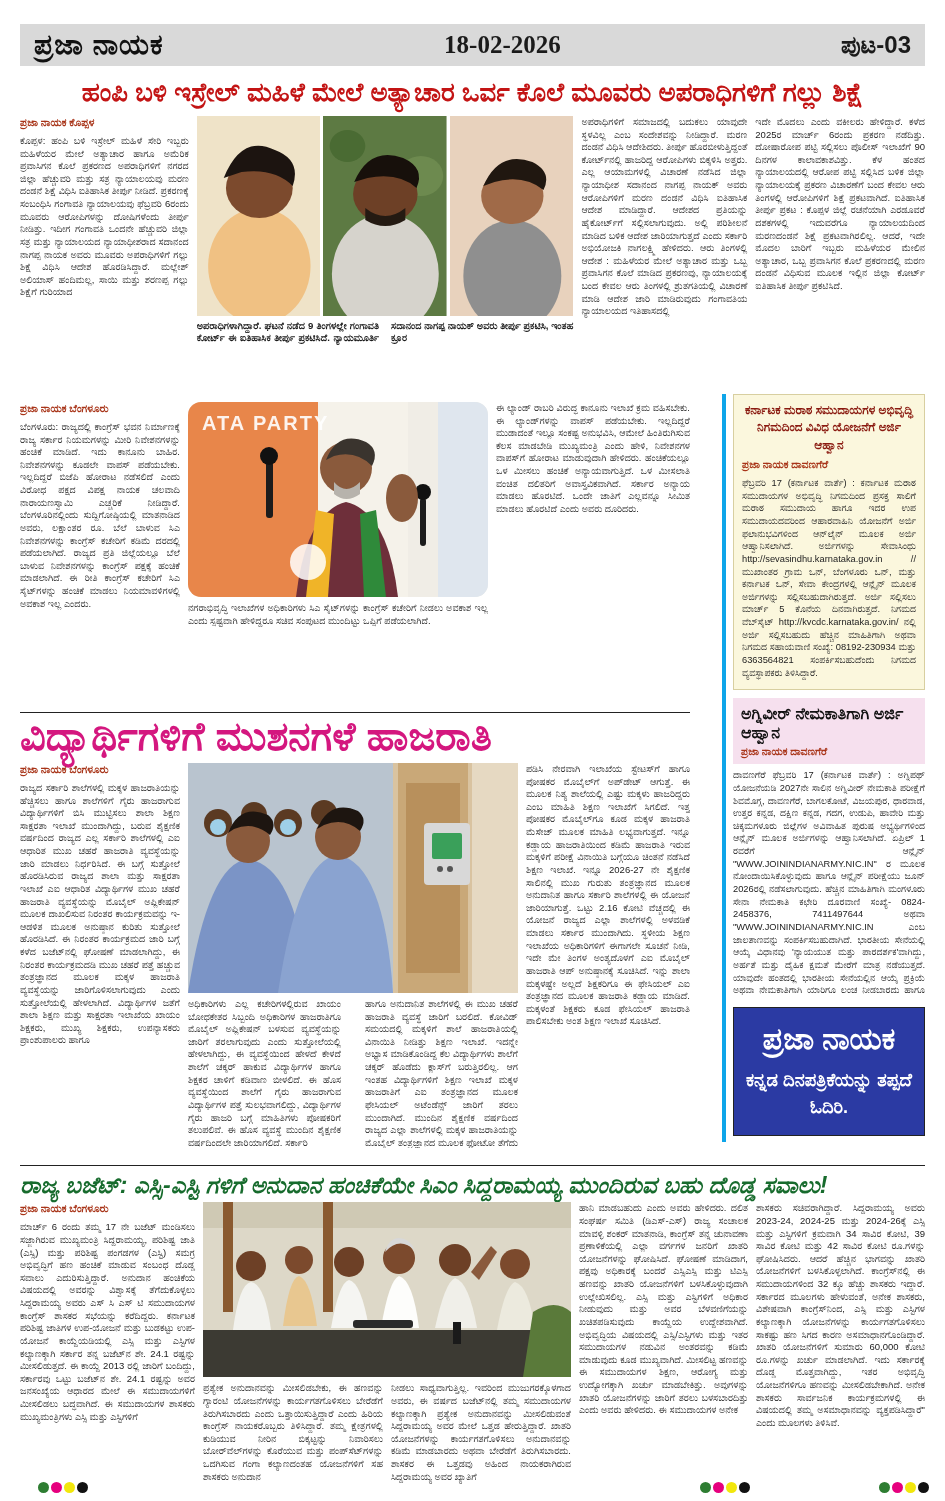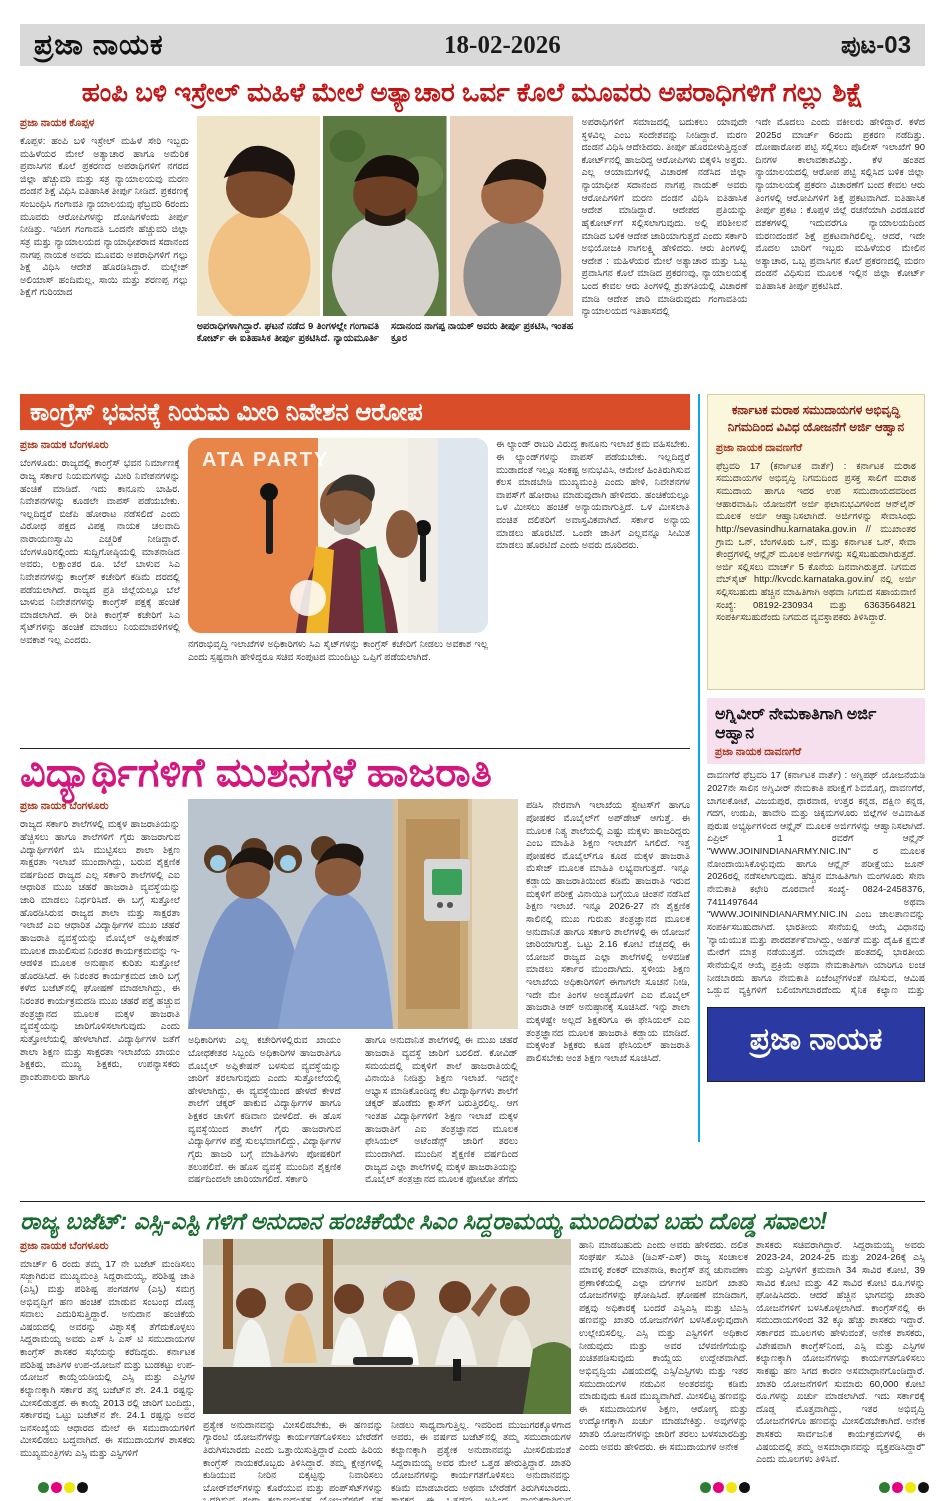--- a/index.html
+++ b/index.html
@@ -18,40 +18,40 @@
   .caption{font-size:9.6px;font-weight:bold;line-height:1.3;margin-top:4px;column-count:2;column-gap:12px;text-align:justify;}
   
   .a1{display:flex;gap:8px;margin:8px 20px 0;height:268px;overflow:hidden;}
   .a1 .c1{width:181px;} .a1 .c3{width:178px;} .a1 .c4{width:182px;}
   .photowrap{width:404px;}
   .photostrip{display:flex;gap:3px;}
   .photostrip .ph{flex:1;height:200px;overflow:hidden;}
   
   .main-rail{display:flex;gap:8px;margin:10px 20px 0;}
   .main{width:670px;}
-  .rail{width:227px;box-sizing:border-box;border-left:2px solid #0ea5e9;padding-left:7px;height:748px;overflow:hidden;}
+  .rail{width:227px;box-sizing:border-box;border-left:4px solid #0ea5e9;padding-left:7px;height:748px;overflow:hidden;margin-left:24px;}
   .bar2{background:#d94e28;color:#fff;font-size:24px;font-weight:bold;padding:5px 10px;line-height:1.1;}
   .a2body{display:flex;gap:8px;margin-top:8px;height:302px;overflow:hidden;}
   .a2body .c1{width:160px;} .a2body .c3{width:194px;}
   .a2center{width:300px;}
   .bigphoto{position:relative;overflow:hidden;}
   .phototext{position:absolute;top:10px;left:14px;color:#fff;font-weight:bold;font-size:20px;letter-spacing:2px;opacity:.9;}
   .twocol{display:flex;gap:24px;margin-top:5px;height:96px;overflow:hidden;}
   .twocol .col{flex:1;}
   .sep{border:none;border-top:1.5px solid #222;margin:8px 0 2px;}
   .headline3{color:#d4177f;font-size:40px;font-weight:bold;margin:2px 0 6px;line-height:1.05;}
   .a3body{display:flex;gap:8px;height:392px;overflow:hidden;}
   .a3body .c1{width:160px;} .a3body .c3{width:164px;}
   .a3center{width:330px;}
   
   .box-yellow{background:#fbf7dd;border:1px solid #d8cfa0;padding:7px 8px;height:296px;box-sizing:border-box;overflow:hidden;}
   .box-yellow h3{color:#8a1a10;font-size:12px;text-align:center;margin:0 0 4px;font-weight:bold;line-height:1.45;}
   .rail-body{font-size:9.3px;line-height:1.36;text-align:justify;margin-top:4px;color:#222;}
   .box-pink{background:#f6e0ee;padding:6px 8px;margin-top:8px;}
-  .box-pink h3{font-size:16px;font-weight:bold;margin:0 0 3px;line-height:1.2;color:#111;font-family:Liberation Serif, serif;}
+  .box-pink h3{font-size:16px;font-weight:bold;margin:0 0 3px;line-height:1.2;color:#111;}
   .agni-body{height:228px;overflow:hidden;margin-top:5px;}
   .promo{background:#2b3aa3;color:#fff;text-align:center;padding:14px 8px;margin-top:10px;border:1px solid #222;}
   .promo-title{font-size:30px;font-weight:bold;margin-bottom:10px;}
   .promo-sub{font-size:18px;font-weight:bold;line-height:1.5;}
   
   .rule{border-top:1.5px solid #222;margin:10px 20px 0;}
   .headline4{color:#176b2d;font-size:23px;font-weight:bold;margin:6px 20px 2px;line-height:1.15;font-style:italic;}
   .a4{display:flex;gap:8px;margin:4px 20px 0;height:330px;overflow:hidden;}
   .a4 .c1{width:175px;} .a4 .c4{width:169px;} .a4 .c5{width:169px;}
   .a4center{width:368px;}
@@ -113,21 +113,20 @@
       </div>
       <div class="caption">ಅಪರಾಧಿಗಳಾಗಿದ್ದಾರೆ. ಘಟನೆ ನಡೆದ 9 ತಿಂಗಳಲ್ಲೇ ಗಂಗಾವತಿ ಕೋರ್ಟ್ ಈ ಐತಿಹಾಸಿಕ ತೀರ್ಪು ಪ್ರಕಟಿಸಿದೆ. ನ್ಯಾಯಮೂರ್ತಿ ಸದಾನಂದ ನಾಗಪ್ಪ ನಾಯಕ್ ಅವರು ತೀರ್ಪು ಪ್ರಕಟಿಸಿ, ಇಂತಹ ಕ್ರೂರ</div>
     </div>
     <div class="c3 col">ಅಪರಾಧಿಗಳಿಗೆ ಸಮಾಜದಲ್ಲಿ ಬದುಕಲು ಯಾವುದೇ ಸ್ಥಳವಿಲ್ಲ ಎಂಬ ಸಂದೇಶವನ್ನು ನೀಡಿದ್ದಾರೆ. ಮರಣ ದಂಡನೆ ವಿಧಿಸಿ ಆದೇಶಿದರು. ತೀರ್ಪು ಹೊರಬೀಳುತ್ತಿದ್ದಂತೆ ಕೋರ್ಟ್‌ನಲ್ಲಿ ಹಾಜರಿದ್ದ ಆರೋಪಿಗಳು ಬಿಕ್ಕಳಿಸಿ ಅತ್ತರು. ಎಲ್ಲ ಆಯಾಮಗಳಲ್ಲಿ ವಿಚಾರಣೆ ನಡೆಸಿದ ಜಿಲ್ಲಾ ನ್ಯಾಯಾಧೀಶ ಸದಾನಂದ ನಾಗಪ್ಪ ನಾಯಕ್ ಅವರು ಆರೋಪಿಗಳಿಗೆ ಮರಣ ದಂಡನೆ ವಿಧಿಸಿ ಐತಿಹಾಸಿಕ ಆದೇಶ ಮಾಡಿದ್ದಾರೆ. ಆದೇಶದ ಪ್ರತಿಯನ್ನು ಹೈಕೋರ್ಟ್‌ಗೆ ಸಲ್ಲಿಸಲಾಗುವುದು. ಅಲ್ಲಿ ಪರಿಶೀಲನೆ ಮಾಡಿದ ಬಳಿಕ ಆದೇಶ ಜಾರಿಯಾಗುತ್ತದೆ ಎಂದು ಸರ್ಕಾರಿ ಅಭಿಯೋಜಕಿ ನಾಗಲಕ್ಷ್ಮಿ ಹೇಳಿದರು. ಆರು ತಿಂಗಳಲ್ಲಿ ಆದೇಶ : ಮಹಿಳೆಯರ ಮೇಲೆ ಅತ್ಯಾಚಾರ ಮತ್ತು ಒಬ್ಬ ಪ್ರವಾಸಿಗನ ಕೊಲೆ ಮಾಡಿದ ಪ್ರಕರಣವು, ನ್ಯಾಯಾಲಯಕ್ಕೆ ಬಂದ ಕೇವಲ ಆರು ತಿಂಗಳಲ್ಲಿ ಶ್ರುತಗತಿಯಲ್ಲಿ ವಿಚಾರಣೆ ಮಾಡಿ ಆದೇಶ ಜಾರಿ ಮಾಡಿರುವುದು ಗಂಗಾವತಿಯ ನ್ಯಾಯಾಲಯದ ಇತಿಹಾಸದಲ್ಲಿ</div>
     <div class="c4 col">ಇದೇ ಮೊದಲು ಎಂದು ವಕೀಲರು ಹೇಳಿದ್ದಾರೆ. ಕಳೆದ 2025ರ ಮಾರ್ಚ್ 6ರಂದು ಪ್ರಕರಣ ನಡೆದಿತ್ತು. ದೋಷಾರೋಪ ಪಟ್ಟಿ ಸಲ್ಲಿಸಲು ಪೊಲೀಸ್ ಇಲಾಖೆಗೆ 90 ದಿನಗಳ ಕಾಲಾವಕಾಶವಿತ್ತು. ಕೆಳ ಹಂತದ ನ್ಯಾಯಾಲಯದಲ್ಲಿ ಆರೋಪ ಪಟ್ಟಿ ಸಲ್ಲಿಸಿದ ಬಳಿಕ ಜಿಲ್ಲಾ ನ್ಯಾಯಾಲಯಕ್ಕೆ ಪ್ರಕರಣ ವಿಚಾರಣೆಗೆ ಬಂದ ಕೇವಲ ಆರು ತಿಂಗಳಲ್ಲಿ ಆರೋಪಿಗಳಿಗೆ ಶಿಕ್ಷೆ ಪ್ರಕಟವಾಗಿದೆ. ಐತಿಹಾಸಿಕ ತೀರ್ಪು ಪ್ರಕಟ : ಕೊಪ್ಪಳ ಜಿಲ್ಲೆ ರಚನೆಯಾಗಿ ಎರಡೂವರೆ ದಶಕಗಳಲ್ಲಿ ಇದುವರೆಗೂ ನ್ಯಾಯಾಲಯದಿಂದ ಮರಣದಂಡನೆ ಶಿಕ್ಷೆ ಪ್ರಕಟವಾಗಿರಲಿಲ್ಲ. ಆದರೆ, ಇದೇ ಮೊದಲ ಬಾರಿಗೆ ಇಬ್ಬರು ಮಹಿಳೆಯರ ಮೇಲಿನ ಅತ್ಯಾಚಾರ, ಒಬ್ಬ ಪ್ರವಾಸಿಗನ ಕೊಲೆ ಪ್ರಕರಣದಲ್ಲಿ ಮರಣ ದಂಡನೆ ವಿಧಿಸುವ ಮೂಲಕ ಇಲ್ಲಿನ ಜಿಲ್ಲಾ ಕೋರ್ಟ್ ಐತಿಹಾಸಿಕ ತೀರ್ಪು ಪ್ರಕಟಿಸಿದೆ.</div>
   </div>
 
   <div class="main-rail">
     <div class="main">
 
-      <div class="bar2">ಕಾಂಗ್ರೆಸ್ ಭವನಕ್ಕೆ ನಿಯಮ ಮೀರಿ ನಿವೇಶನ ಆರೋಪ</div>
       <div class="a2body">
         <div class="c1">
           <div class="byline">ಪ್ರಜಾ ನಾಯಕ ಬೆಂಗಳೂರು</div>
           <div class="col">ಬೆಂಗಳೂರು: ರಾಜ್ಯದಲ್ಲಿ ಕಾಂಗ್ರೆಸ್ ಭವನ ನಿರ್ಮಾಣಕ್ಕೆ ರಾಜ್ಯ ಸರ್ಕಾರ ನಿಯಮಗಳನ್ನು ಮೀರಿ ನಿವೇಶನಗಳನ್ನು ಹಂಚಿಕೆ ಮಾಡಿದೆ. ಇದು ಕಾನೂನು ಬಾಹಿರ. ನಿವೇಶನಗಳನ್ನು ಕೂಡಲೇ ವಾಪಸ್ ಪಡೆಯಬೇಕು. ಇಲ್ಲದಿದ್ದರೆ ಬಿಜೆಪಿ ಹೋರಾಟ ನಡೆಸಲಿದೆ ಎಂದು ವಿರೋಧ ಪಕ್ಷದ ವಿಪಕ್ಷ ನಾಯಕ ಚಲವಾದಿ ನಾರಾಯಣಸ್ವಾಮಿ ಎಚ್ಚರಿಕೆ ನೀಡಿದ್ದಾರೆ. ಬೆಂಗಳೂರಿನಲ್ಲಿಂದು ಸುದ್ದಿಗೋಷ್ಠಿಯಲ್ಲಿ ಮಾತನಾಡಿದ ಅವರು, ಲಕ್ಷಾಂತರ ರೂ. ಬೆಲೆ ಬಾಳುವ ಸಿಎ ನಿವೇಶನಗಳನ್ನು ಕಾಂಗ್ರೆಸ್ ಕಚೇರಿಗೆ ಕಡಿಮೆ ದರದಲ್ಲಿ ಪಡೆಯಲಾಗಿದೆ. ರಾಜ್ಯದ ಪ್ರತಿ ಜಿಲ್ಲೆಯಲ್ಲೂ ಬೆಲೆ ಬಾಳುವ ನಿವೇಶನಗಳನ್ನು ಕಾಂಗ್ರೆಸ್ ಪಕ್ಷಕ್ಕೆ ಹಂಚಿಕೆ ಮಾಡಲಾಗಿದೆ. ಈ ರೀತಿ ಕಾಂಗ್ರೆಸ್ ಕಚೇರಿಗೆ ಸಿಎ ಸೈಟ್‌ಗಳನ್ನು ಹಂಚಿಕೆ ಮಾಡಲು ನಿಯಮಾವಳಿಗಳಲ್ಲಿ ಅವಕಾಶ ಇಲ್ಲ ಎಂದರು.</div>
         </div>
         <div class="a2center">
           <div class="bigphoto" style="width:300px;height:195px;border-radius:13px;">
             <svg width="100%" height="100%" viewBox="0 0 300 195" preserveAspectRatio="none">
               <rect width="300" height="195" fill="#f0ede6"></rect>
               <rect x="0" y="0" width="130" height="195" fill="#e8864a"></rect>
@@ -204,20 +203,21 @@
         <div class="byline">ಪ್ರಜಾ ನಾಯಕ ದಾವಣಗೆರೆ</div>
         <div class="rail-body">ಫೆಬ್ರವರಿ 17 (ಕರ್ನಾಟಕ ವಾರ್ತೆ) : ಕರ್ನಾಟಕ ಮರಾಠ ಸಮುದಾಯಗಳ ಅಭಿವೃದ್ಧಿ ನಿಗಮದಿಂದ ಪ್ರಸಕ್ತ ಸಾಲಿಗೆ ಮರಾಠ ಸಮುದಾಯ ಹಾಗೂ ಇದರ ಉಪ ಸಮುದಾಯದವರಿಂದ ಆಹಾರವಾಹಿನಿ ಯೋಜನೆಗೆ ಅರ್ಜಿ ಫಲಾನುಭವಿಗಳಿಂದ ಆನ್‌ಲೈನ್ ಮೂಲಕ ಅರ್ಜಿ ಆಹ್ವಾನಿಸಲಾಗಿದೆ. ಅರ್ಜಿಗಳನ್ನು ಸೇವಾಸಿಂಧು http://sevasindhu.karnataka.gov.in // ಮುಖಾಂತರ ಗ್ರಾಮ ಒನ್, ಬೆಂಗಳೂರು ಒನ್, ಮತ್ತು ಕರ್ನಾಟಕ ಒನ್, ಸೇವಾ ಕೇಂದ್ರಗಳಲ್ಲಿ ಆನ್ಲೈನ್ ಮೂಲಕ ಅರ್ಜಿಗಳನ್ನು ಸಲ್ಲಿಸಬಹುದಾಗಿರುತ್ತದೆ. ಅರ್ಜಿ ಸಲ್ಲಿಸಲು ಮಾರ್ಚ್ 5 ಕೊನೆಯ ದಿನವಾಗಿರುತ್ತದೆ. ನಿಗಮದ ವೆಬ್‌ಸೈಟ್ http://kvcdc.karnataka.gov.in/ ನಲ್ಲಿ ಅರ್ಜಿ ಸಲ್ಲಿಸಬಹುದು ಹೆಚ್ಚಿನ ಮಾಹಿತಿಗಾಗಿ ಅಥವಾ ನಿಗಮದ ಸಹಾಯವಾಣಿ ಸಂಖ್ಯೆ: 08192-230934 ಮತ್ತು 6363564821 ಸಂಪರ್ಕಿಸಬಹುದೆಂದು ನಿಗಮದ ವ್ಯವಸ್ಥಾಪಕರು ತಿಳಿಸಿದ್ದಾರೆ.</div>
       </div>
       <div class="box-pink">
         <h3>ಅಗ್ನಿವೀರ್ ನೇಮಕಾತಿಗಾಗಿ ಅರ್ಜಿ ಆಹ್ವಾನ</h3>
         <div class="byline" style="margin:0;">ಪ್ರಜಾ ನಾಯಕ ದಾವಣಗೆರೆ</div>
       </div>
       <div class="rail-body agni-body">ದಾವಣಗೆರೆ ಫೆಬ್ರವರಿ 17 (ಕರ್ನಾಟಕ ವಾರ್ತೆ) : ಅಗ್ನಿಪಥ್ ಯೋಜನೆಯಡಿ 2027ನೇ ಸಾಲಿನ ಅಗ್ನಿವೀರ್ ನೇಮಕಾತಿ ಪರೀಕ್ಷೆಗೆ ಶಿವಮೊಗ್ಗ, ದಾವಣಗೆರೆ, ಬಾಗಲಕೋಟೆ, ವಿಜಯಪುರ, ಧಾರವಾಡ, ಉತ್ತರ ಕನ್ನಡ, ದಕ್ಷಿಣ ಕನ್ನಡ, ಗದಗ, ಉಡುಪಿ, ಹಾವೇರಿ ಮತ್ತು ಚಿಕ್ಕಮಗಳೂರು ಜಿಲ್ಲೆಗಳ ಅವಿವಾಹಿತ ಪುರುಷ ಅಭ್ಯರ್ಥಿಗಳಿಂದ ಆನ್ಲೈನ್ ಮೂಲಕ ಅರ್ಜಿಗಳನ್ನು ಆಹ್ವಾನಿಸಲಾಗಿದೆ. ಏಪ್ರಿಲ್ 1 ರವರೆಗೆ ಆನ್ಲೈನ್ "WWW.JOININDIANARMY.NIC.IN" ರ ಮೂಲಕ ನೋಂದಾಯಿಸಿಕೊಳ್ಳುವುದು ಹಾಗೂ ಆನ್ಲೈನ್ ಪರೀಕ್ಷೆಯು ಜೂನ್ 2026ರಲ್ಲಿ ನಡೆಸಲಾಗುವುದು. ಹೆಚ್ಚಿನ ಮಾಹಿತಿಗಾಗಿ ಮಂಗಳೂರು ಸೇನಾ ನೇಮಕಾತಿ ಕಛೇರಿ ದೂರವಾಣಿ ಸಂಖ್ಯೆ- 0824-2458376, 7411497644 ಅಥವಾ "WWW.JOININDIANARMY.NIC.IN ಎಂಬ ಜಾಲತಾಣವನ್ನು ಸಂಪರ್ಕಿಸಬಹುದಾಗಿದೆ. ಭಾರತೀಯ ಸೇನೆಯಲ್ಲಿ ಆಯ್ಕೆ ವಿಧಾನವು 'ನ್ಯಾಯಯುತ ಮತ್ತು ಪಾರದರ್ಶಕ'ವಾಗಿದ್ದು, ಅರ್ಹತೆ ಮತ್ತು ದೈಹಿಕ ಕ್ಷಮತೆ ಮೇರೆಗೆ ಮಾತ್ರ ನಡೆಯುತ್ತದೆ. ಯಾವುದೇ ಹಂತದಲ್ಲಿ ಭಾರತೀಯ ಸೇನೆಯಲ್ಲಿನ ಆಯ್ಕೆ ಪ್ರಕ್ರಿಯೆ ಅಥವಾ ನೇಮಕಾತಿಗಾಗಿ ಯಾರಿಗೂ ಲಂಚ ನೀಡಬಾರದು ಹಾಗೂ ನೇಮಕಾತಿ ಏಜೆಂಟ್ಸ್‌ಗಳಂತೆ ನಟಿಸುವ, ಆಮಿಷ ಒಡ್ಡುವ ವ್ಯಕ್ತಿಗಳಿಗೆ ಬಲಿಯಾಗಬಾರದೆಂದು ಸೈನಿಕ ಕಲ್ಯಾಣ ಮತ್ತು ಪುನರ್ವಸತಿ ಇಲಾಖೆ ಉಪ ನಿರ್ದೇಶಕರು ತಿಳಿಸಿದ್ದಾರೆ.</div>
       <div class="promo">
         <div class="promo-title">ಪ್ರಜಾ ನಾಯಕ</div>
+        <div class="promo-sub">ಕನ್ನಡ ದಿನಪತ್ರಿಕೆಯನ್ನು ತಪ್ಪದೆ ಓದಿರಿ.</div>
       </div>
     </div>
   </div>
 
   <div class="rule"></div>
   <div class="headline4">ರಾಜ್ಯ ಬಜೆಟ್: ಎಸ್ಸಿ-ಎಸ್ಟಿ ಗಳಿಗೆ ಅನುದಾನ ಹಂಚಿಕೆಯೇ ಸಿಎಂ ಸಿದ್ದರಾಮಯ್ಯ ಮುಂದಿರುವ ಬಹು ದೊಡ್ಡ ಸವಾಲು!</div>
   <div class="a4">
     <div class="c1">
       <div class="byline">ಪ್ರಜಾ ನಾಯಕ ಬೆಂಗಳೂರು</div>
       <div class="col">ಮಾರ್ಚ್ 6 ರಂದು ತಮ್ಮ 17 ನೇ ಬಜೆಟ್ ಮಂಡಿಸಲು ಸಜ್ಜಾಗಿರುವ ಮುಖ್ಯಮಂತ್ರಿ ಸಿದ್ದರಾಮಯ್ಯ, ಪರಿಶಿಷ್ಟ ಜಾತಿ (ಎಸ್ಸಿ) ಮತ್ತು ಪರಿಶಿಷ್ಟ ಪಂಗಡಗಳ (ಎಸ್ಟಿ) ಸಮಗ್ರ ಅಭಿವೃದ್ಧಿಗೆ ಹಣ ಹಂಚಿಕೆ ಮಾಡುವ ಸಂಬಂಧ ದೊಡ್ಡ ಸವಾಲು ಎದುರಿಸುತ್ತಿದ್ದಾರೆ. ಅನುದಾನ ಹಂಚಿಕೆಯ ವಿಷಯದಲ್ಲಿ ಅವರನ್ನು ವಿಶ್ವಾಸಕ್ಕೆ ತೆಗೆದುಕೊಳ್ಳಲು ಸಿದ್ದರಾಮಯ್ಯ ಅವರು ಎಸ್ ಸಿ ಎಸ್ ಟಿ ಸಮುದಾಯಗಳ ಕಾಂಗ್ರೆಸ್ ಶಾಸಕರ ಸಭೆಯನ್ನು ಕರೆದಿದ್ದರು. ಕರ್ನಾಟಕ ಪರಿಶಿಷ್ಟ ಜಾತಿಗಳ ಉಪ-ಯೋಜನೆ ಮತ್ತು ಬುಡಕಟ್ಟು ಉಪ-ಯೋಜನೆ ಕಾಯ್ದೆಯಡಿಯಲ್ಲಿ ಎಸ್ಸಿ ಮತ್ತು ಎಸ್ಟಿಗಳ ಕಲ್ಯಾಣಕ್ಕಾಗಿ ಸರ್ಕಾರ ತನ್ನ ಬಜೆಟ್‌ನ ಶೇ. 24.1 ರಷ್ಟನ್ನು ಮೀಸಲಿಡುತ್ತದೆ. ಈ ಕಾಯ್ದೆ 2013 ರಲ್ಲಿ ಜಾರಿಗೆ ಬಂದಿದ್ದು, ಸರ್ಕಾರವು ಒಟ್ಟು ಬಜೆಟ್‌ನ ಶೇ. 24.1 ರಷ್ಟನ್ನು ಅವರ ಜನಸಂಖ್ಯೆಯ ಆಧಾರದ ಮೇಲೆ ಈ ಸಮುದಾಯಗಳಿಗೆ ಮೀಸಲಿಡಲು ಬದ್ಧವಾಗಿದೆ. ಈ ಸಮುದಾಯಗಳ ಶಾಸಕರು ಮುಖ್ಯಮಂತ್ರಿಗಳು ಎಸ್ಸಿ ಮತ್ತು ಎಸ್ಟಿಗಳಿಗೆ</div>

